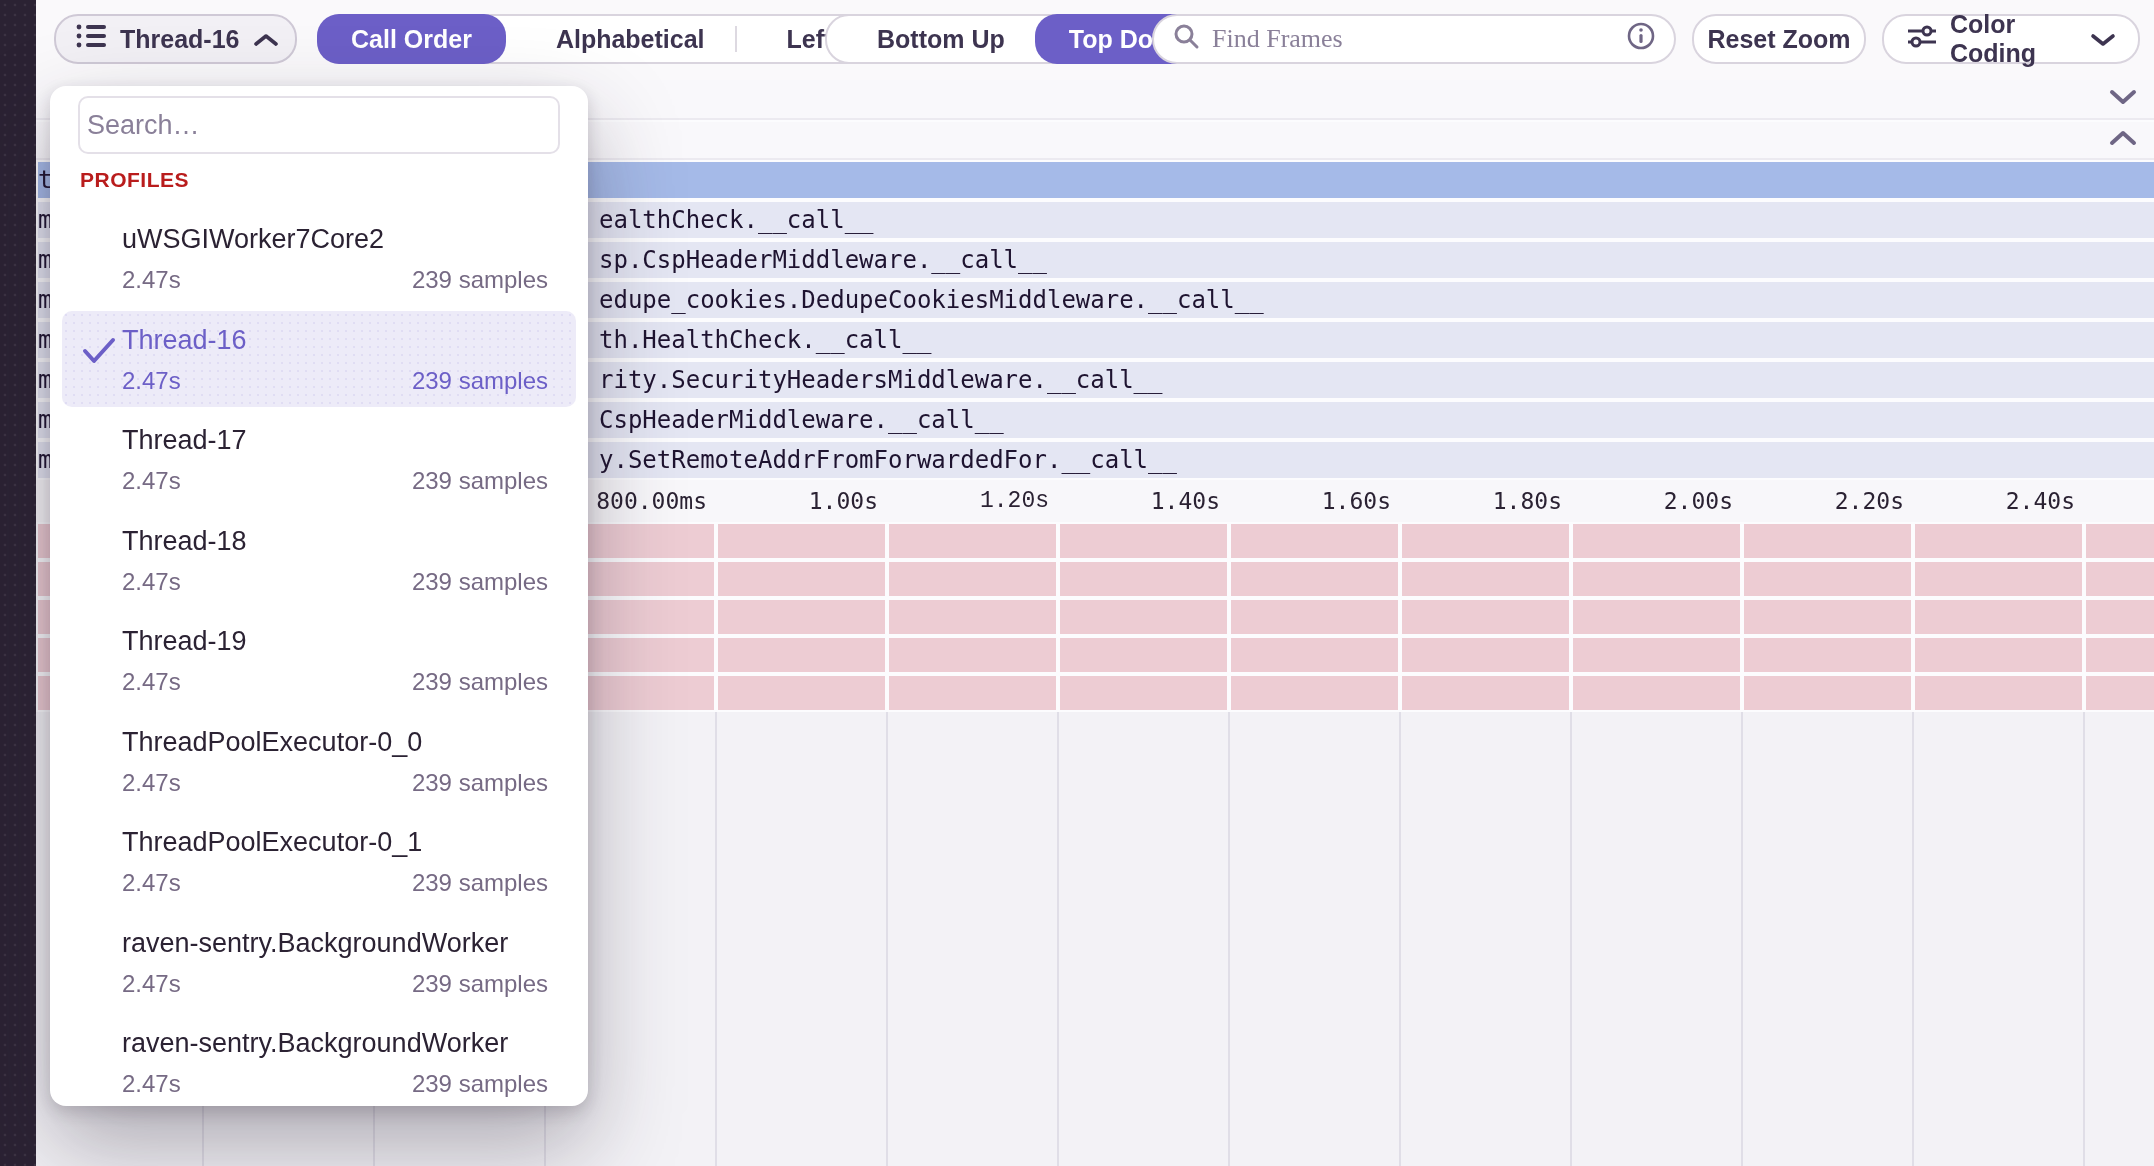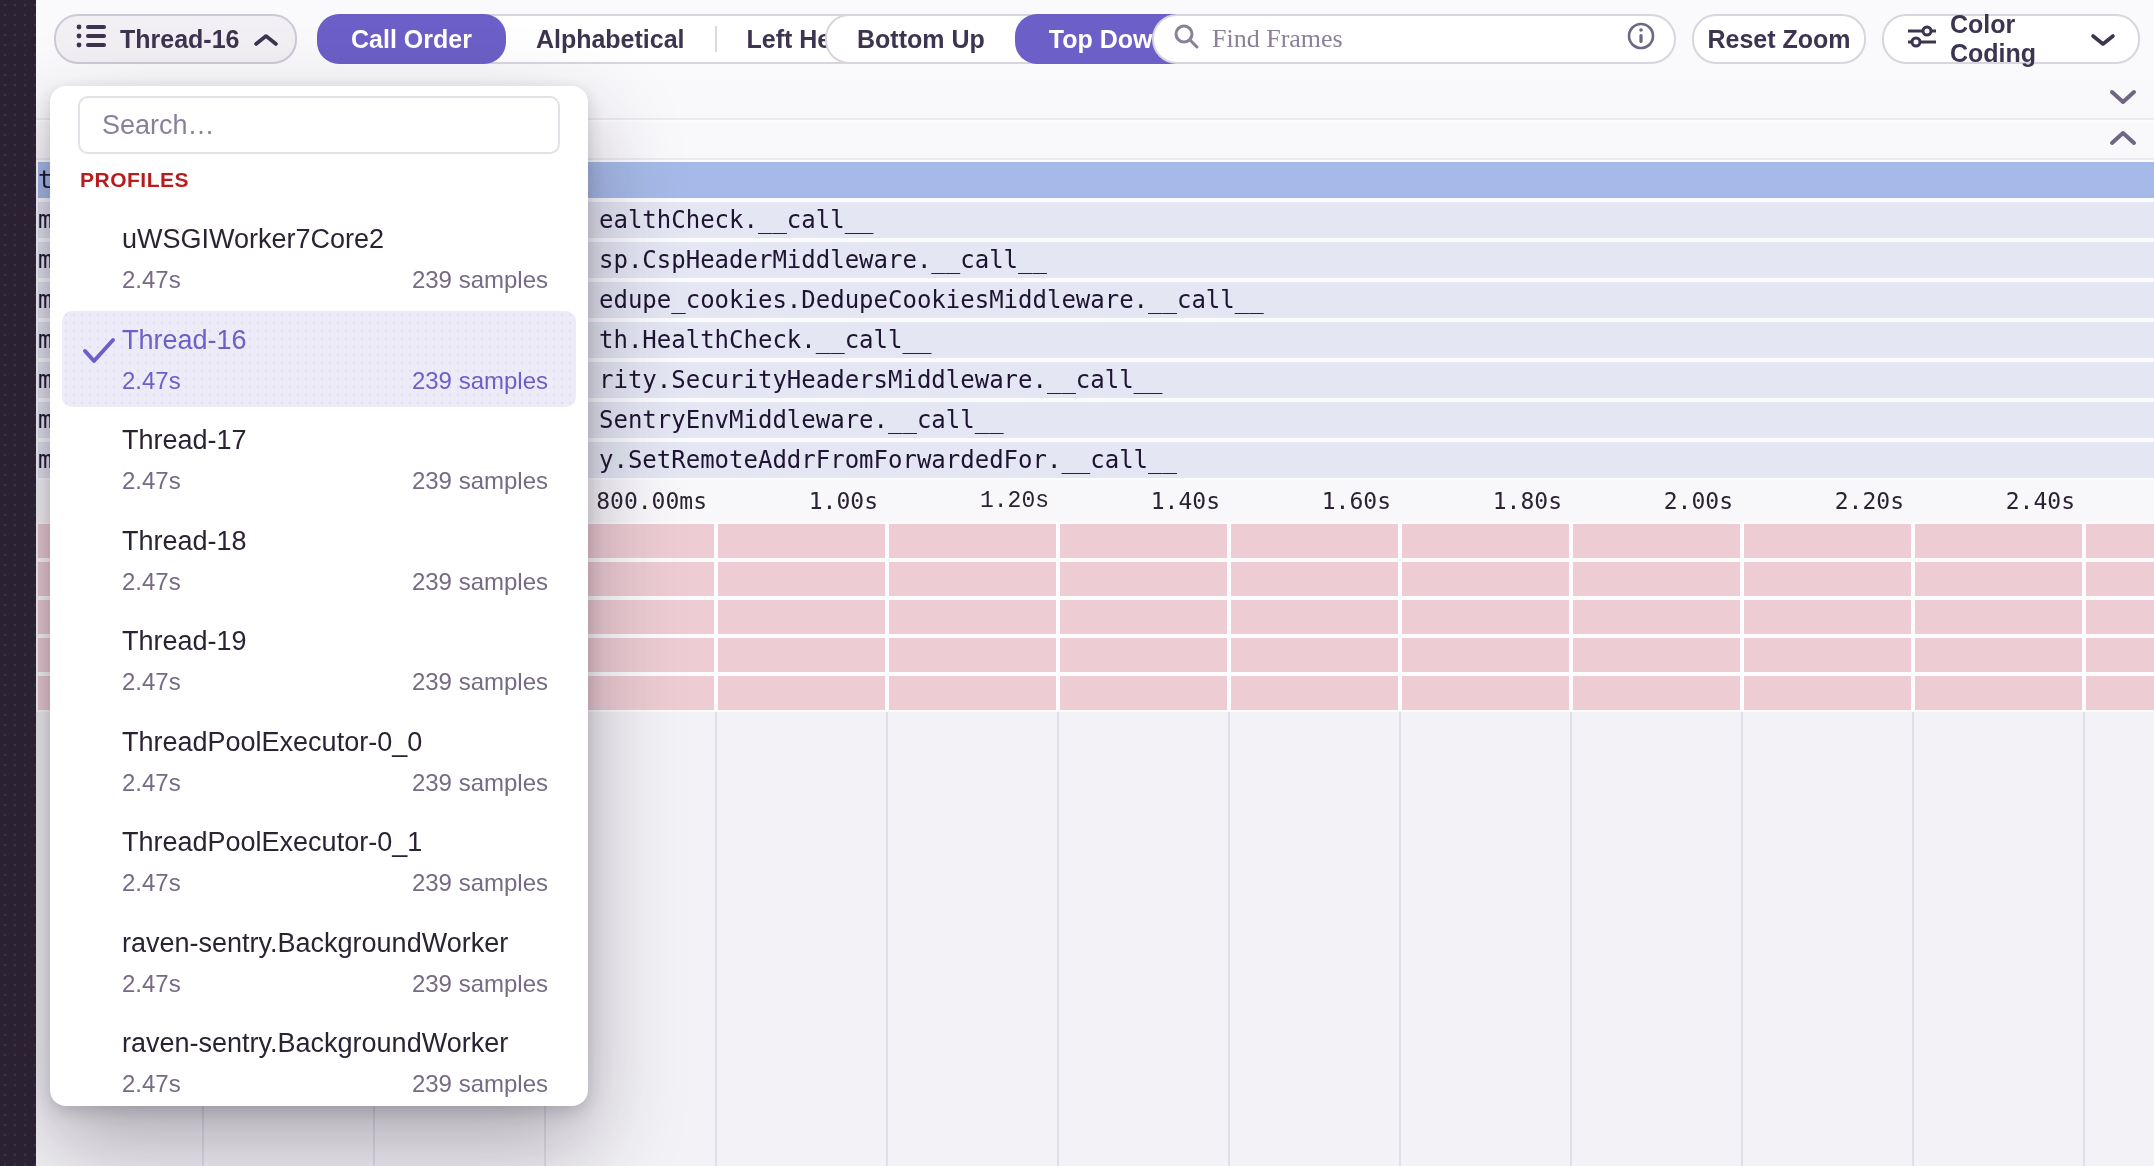--- a/index.html
+++ b/index.html
@@ -36,37 +36,37 @@
   
   .toolbar{position:absolute;left:36px;top:0;width:2118px;height:80px;background:#faf9fb;z-index:3;}
   .btn{position:absolute;top:14px;height:50px;border:2px solid #d9d4de;border-radius:24px;
        background:#fff;display:flex;align-items:center;font-weight:700;font-size:25px;color:#3d3450;}
   .threadbtn{left:18px;width:243px;background:#f2f0f5;border-color:#cfc9d6;padding:0 20px;gap:14px;}
   .threadbtn .lbl{flex:0 0 auto;}
   .threadbtn .chev{margin-left:auto;}
   .seg{padding:0;}
   .seg1{left:281px;}
   .seg2{left:789px;}
-  .segitem{padding:0 30px;height:34px;display:flex;align-items:center;cursor:pointer;}
+  .segitem{padding:0 30px;height:34px;display:flex;align-items:center;cursor:pointer;margin-left:20px;}
   .segitem.active{background:#6C5FC7;color:#fff;border-radius:22px;height:50px;margin:-2px 0 -2px -2px;padding:0 34px;}
   .segdiv{width:2px;height:26px;background:#ddd9e1;}
   .searchbox{left:1116px;width:524px;border-radius:26px;padding:0 18px;gap:10px;font-weight:400;}
   .searchbox input{border:none;outline:none;flex:1;font-family:Liberation Serif, serif;
        font-size:26px;color:#3d3450;background:transparent;}
   .searchbox input::placeholder{color:#8a8099;}
   .resetbtn{left:1656px;width:174px;justify-content:center;}
   .colorbtn{left:1846px;width:258px;padding:0 22px;gap:12px;}
   .colorbtn .chev{margin-left:auto;}
 
   
   .dropdown{position:absolute;left:50px;top:86px;width:538px;height:1020px;background:#fff;
     border-radius:16px;z-index:10;overflow:hidden;
     box-shadow:0 6px 16px rgba(43,34,51,.18),0 40px 90px rgba(43,34,51,.35);}
   .dd-search{position:absolute;left:28px;top:10px;width:482px;height:58px;border:2px solid #e4e0e8;
-    border-radius:10px;font-size:27px;color:#3d3450;padding:0 22px;outline:none;
+    border-radius:10px;font-size:27px;color:#3d3450;padding:0 7px;outline:none;
     font-family:"Liberation Sans",sans-serif;}
   .dd-search::placeholder{color:#8a8099;}
   .dd-section{position:absolute;left:30px;top:82px;font-size:21px;font-weight:700;
     letter-spacing:.5px;color:#b91c1c;}
   .dd-item{position:absolute;left:12px;width:514px;height:96px;border-radius:10px;cursor:pointer;text-align:center;}
   .dd-item .name{position:absolute;left:60px;top:14px;font-size:27px;color:#2b2233;white-space:nowrap;}
   .dd-item .dur{position:absolute;left:60px;bottom:12px;font-size:24px;color:#766a84;}
   .dd-item .smp{position:absolute;right:28px;bottom:12px;font-size:24px;color:#766a84;}
   .dd-item.selected{background:#edebf8;
     background-image:radial-gradient(rgba(108,95,199,.10) 1.4px,transparent 1.5px);background-size:8px 8px;}
@@ -114,21 +114,21 @@
         <div class="frow" style="top: 322px;">
           <span class="stub">m</span>
           <span class="txt">th.HealthCheck.__call__</span>
         </div>
         <div class="frow" style="top: 362px;">
           <span class="stub">m</span>
           <span class="txt">rity.SecurityHeadersMiddleware.__call__</span>
         </div>
         <div class="frow" style="top: 402px;">
           <span class="stub">m</span>
-          <span class="txt">SentryEnvMiddleware.__call__</span>
+          <span class="txt">CspHeaderMiddleware.__call__</span>
         </div>
         <div class="frow" style="top: 442px;">
           <span class="stub">m</span>
           <span class="txt">y.SetRemoteAddrFromForwardedFor.__call__</span>
         </div>
       </div>
 
     <div class="axis">
         <span class="tick" style="right: 1447px;">800.00ms</span>
         <span class="tick" style="right: 1276px;">1.00s</span>

